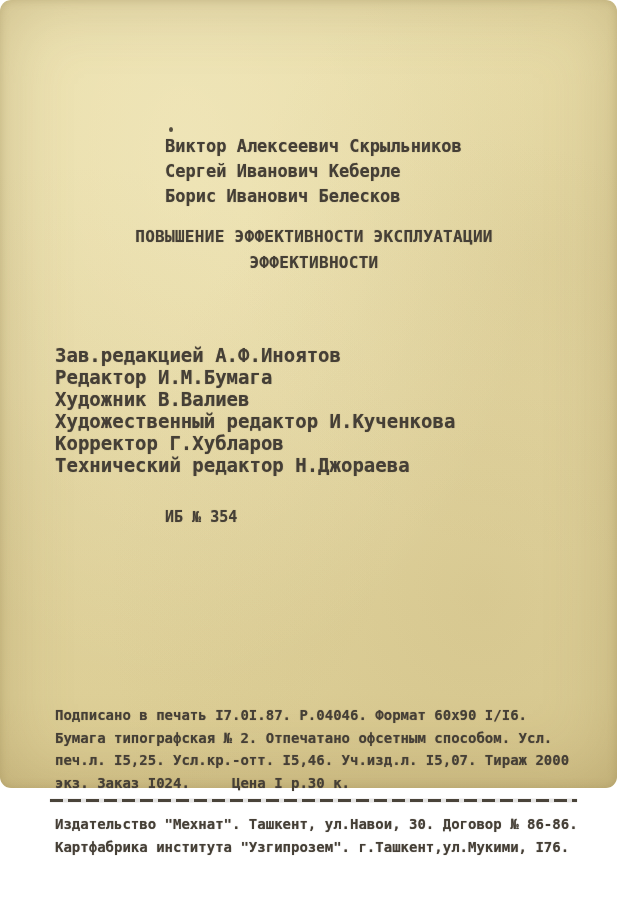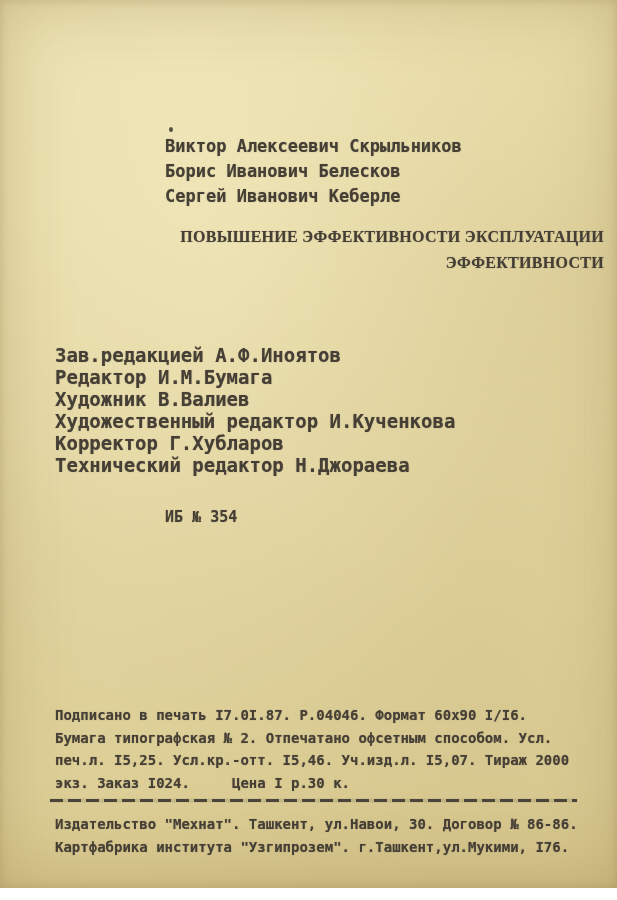--- a/index.html
+++ b/index.html
@@ -8,54 +8,54 @@
   }
   body {
     width: 617px;
     height: 900px;
     overflow: hidden;
     font-family: "DejaVu Sans Mono", "Liberation Mono", monospace;
   }
   .page {
     position: relative;
     width: 617px;
-    height: 888px;
+    height: 788px;
     background:
       radial-gradient(ellipse at 30% 18%, rgba(255,250,222,0.28), transparent 60%),
       radial-gradient(ellipse at 78% 76%, rgba(165,143,88,0.16), transparent 55%),
       radial-gradient(circle at 88% 32%, rgba(172,152,96,0.13), transparent 40%),
       radial-gradient(circle at 12% 62%, rgba(170,150,95,0.10), transparent 45%),
       linear-gradient(180deg, #e9dda9 0%, #e7daa5 50%, #dfd199 88%, #d7c78e 100%);
     box-shadow:
       inset 0 0 70px rgba(140,118,64,0.32),
       inset 0 0 10px rgba(130,110,60,0.28);
     color: #453f36;
     font-weight: bold;
+    border-radius: 11px;
   }
   .line {
     white-space: pre;
     text-shadow: 0 0 1px rgba(72,64,52,0.55);
   }
   .authors {
     position: absolute;
     left: 165px;
     top: 134px;
     font-size: 17px;
     line-height: 25px;
   }
   .title {
     position: absolute;
-    left: 0;
+    left: 12px;
     top: 224px;
     width: 604px;
-    text-align: right;
+    text-align: center;
     font-size: 16px;
     line-height: 26px;
     letter-spacing: 0.3px;
-    font-family: Liberation Serif, serif;
   }
   .staff {
     position: absolute;
     left: 55px;
     top: 344px;
     font-size: 19px;
     line-height: 22px;
   }
   .ib {
     position: absolute;
@@ -102,22 +102,22 @@
 </style>
 </head>
 <body>
 
 <div class="page">
 
   <div class="speck"></div>
 
   <div class="authors">
     <div class="line">Виктор Алексеевич Скрыльников</div>
+    <div class="line">Сергей Иванович Кеберле</div>
     <div class="line">Борис Иванович Белесков</div>
-    <div class="line">Сергей Иванович Кеберле</div>
   </div>
 
   <div class="title">
     <div class="line">ПОВЫШЕНИЕ ЭФФЕКТИВНОСТИ ЭКСПЛУАТАЦИИ</div>
     <div class="line">ЭФФЕКТИВНОСТИ</div>
   </div>
 
   <div class="staff">
     <div class="line">Зав.редакцией А.Ф.Иноятов</div>
     <div class="line">Редактор И.М.Бумага</div>

